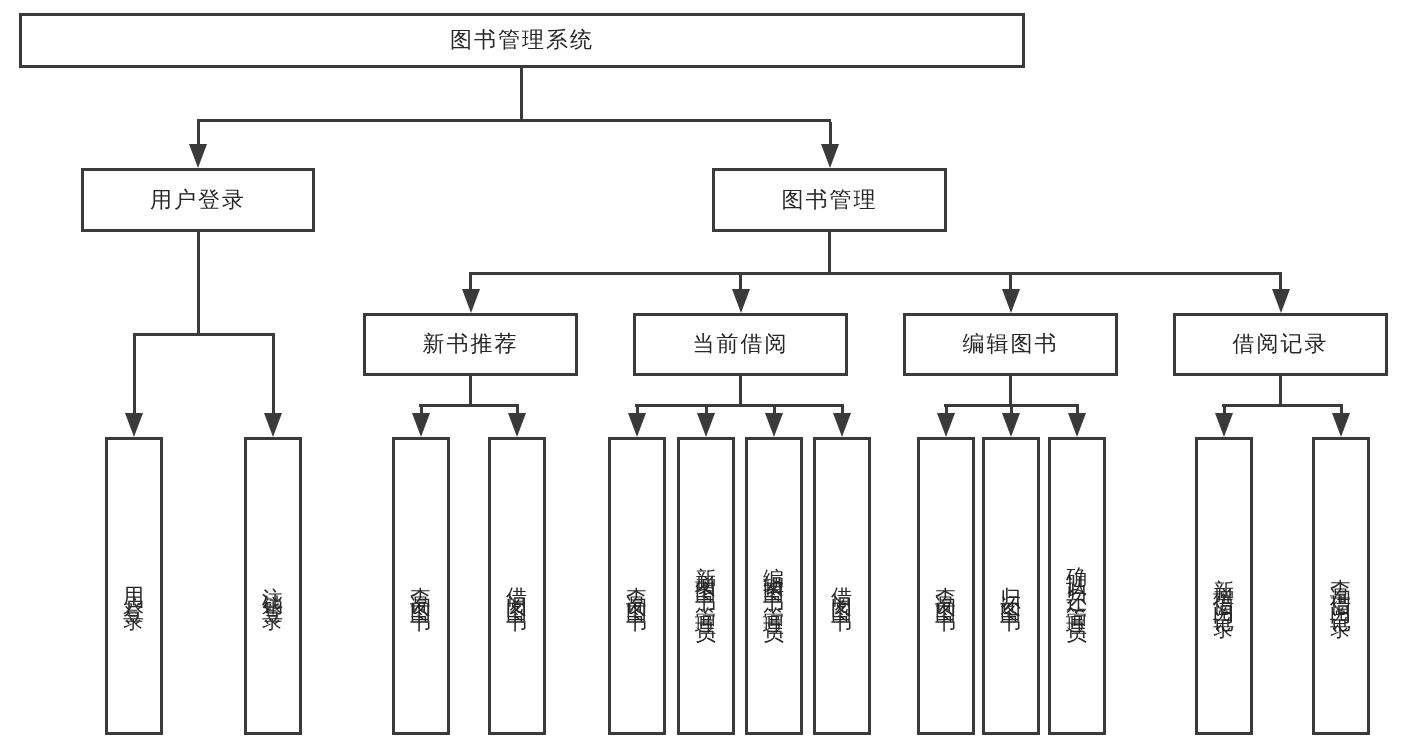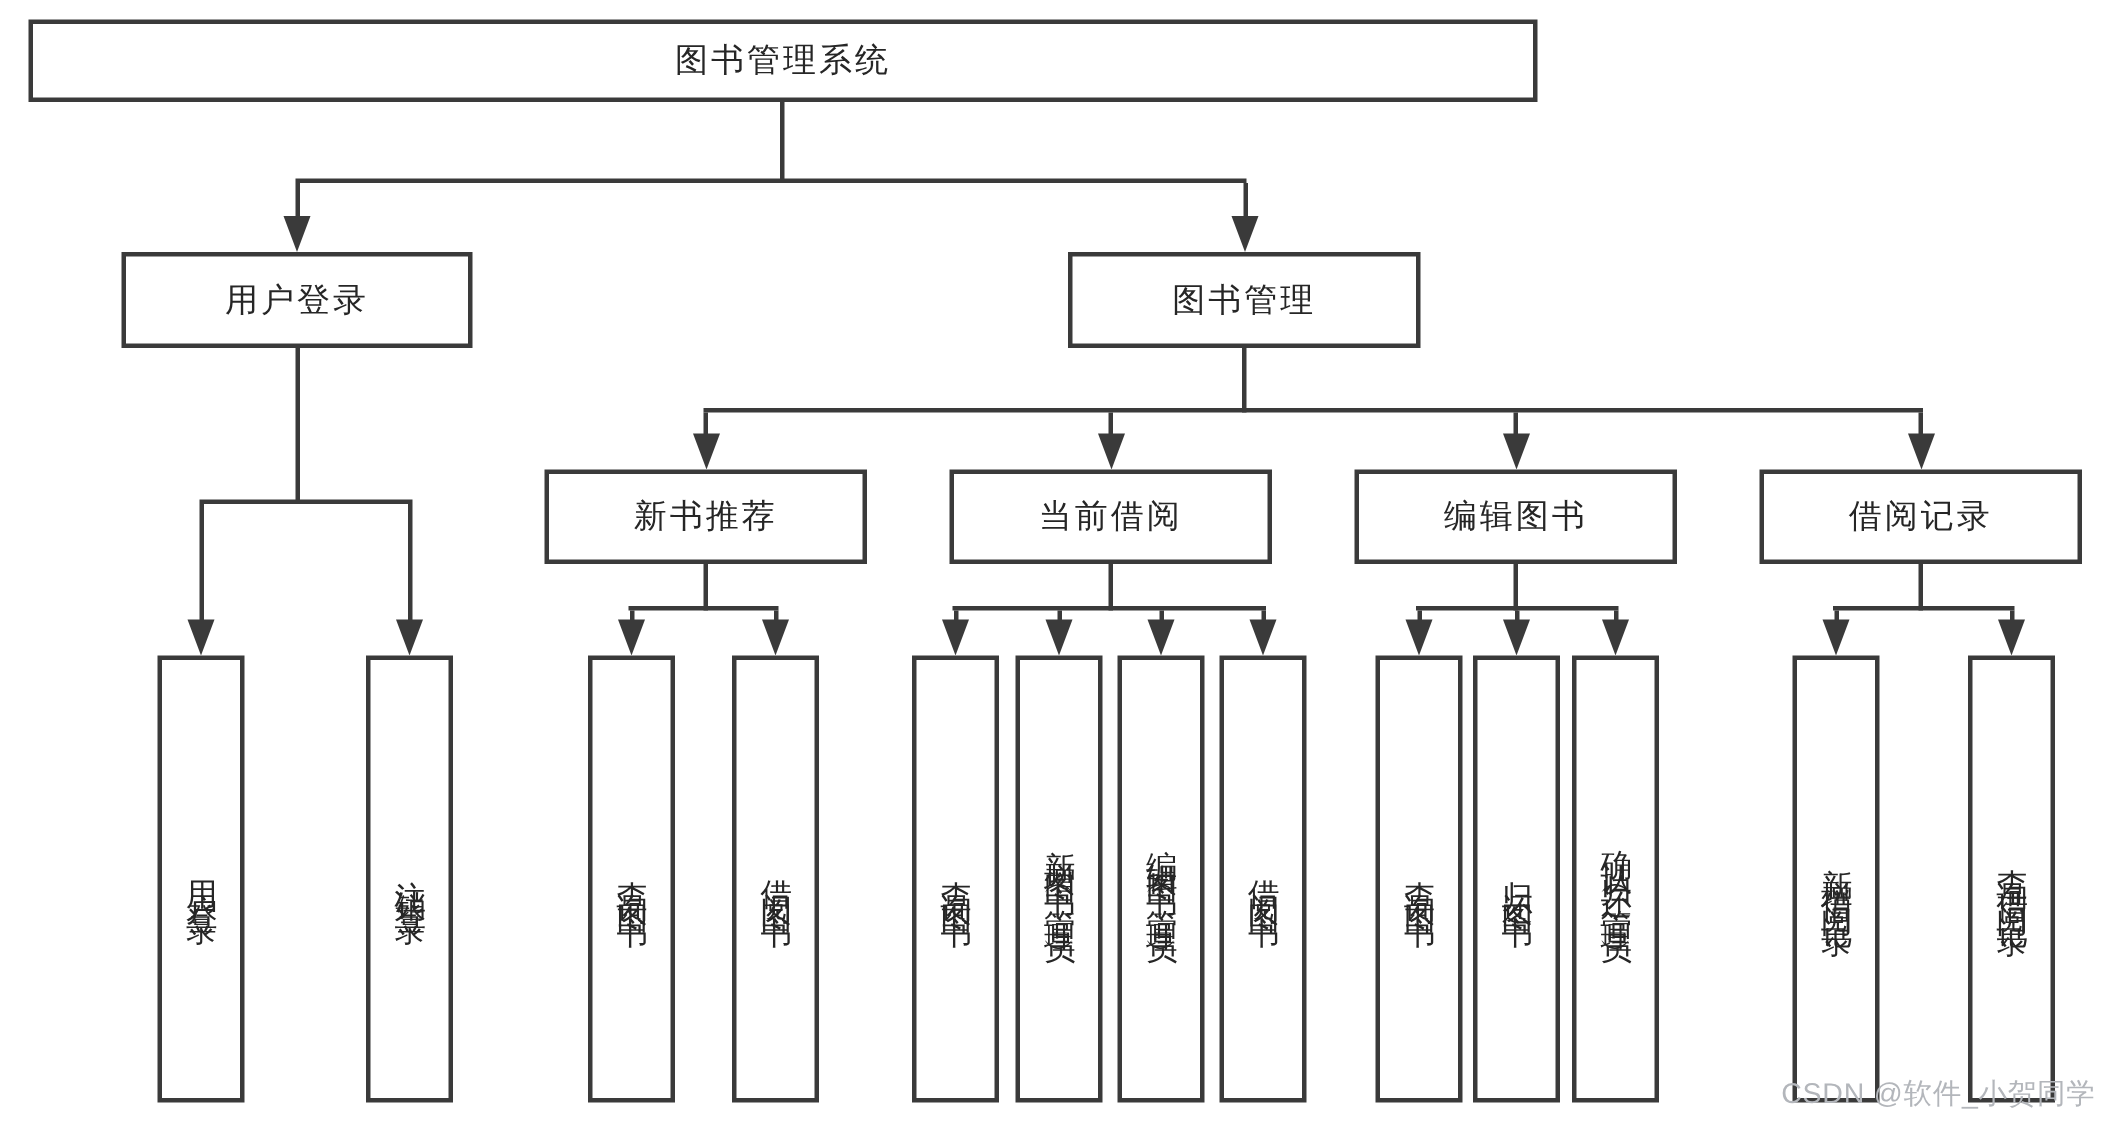--- a/index.html
+++ b/index.html
@@ -182,15 +182,14 @@
     <span class="vlabel">确认归还（管理员）</span>
   </div>
 
   <div class="box" style="left:1195px; top:437px; width:58px; height:298px;">
     <span class="vlabel">新增借阅记录</span>
   </div>
   <div class="box" style="left:1312px; top:437px; width:58px; height:298px;">
     <span class="vlabel">查询借阅记录</span>
   </div>
 
-  <div class="watermark">CSDN @软件_小贺同学</div>
 
 </div>
 
 </body></html>

